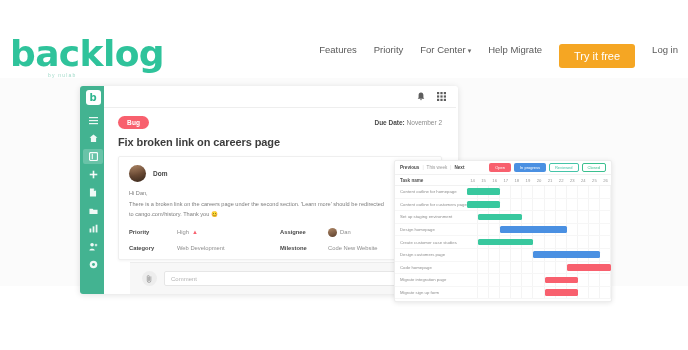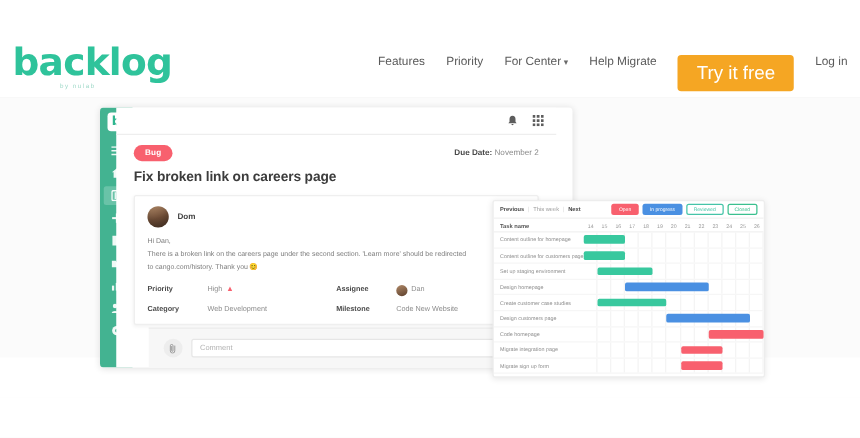--- a/index.html
+++ b/index.html
@@ -12,32 +12,32 @@
   .page{position:relative;width:688px;height:350px;background:#fff;}
 
   
   .topbar{
     position:absolute;left:0;top:0;width:688px;height:78px;
     background:#fff;border-bottom:1px solid #e9e9e9;
     display:flex;align-items:center;
   }
   .logo{position:absolute;left:10px;top:36px;line-height:1;}
   .logo-word{
-    font-size:30px;font-weight:700;color:#2fc39b;letter-spacing:-0.6px;
+    font-size:36px;font-weight:700;color:#2fc39b;letter-spacing:-0.6px;
     font-family:"DejaVu Sans", sans-serif;
   }
   .logo-sub{
     font-size:5px;color:#9fd9c8;letter-spacing:1.2px;
     margin-top:1px;margin-left:38px;
   }
   .nav{position:absolute;right:10px;top:44px;display:flex;gap:17px;}
   .nav-link{font-size:9.5px;color:#5a5a5a;white-space:nowrap;cursor:pointer;}
   .nav-link .chev{font-size:7px;margin-left:2px;color:#6a6a6a;}
   .cta{
-    background:#f5a623;color:#fff;font-size:15px;
+    background:#f5a623;color:#fff;font-size:11px;
     padding:6px 15px;border-radius:3px;white-space:nowrap;cursor:pointer;
   }
 
   
   .hero{
     position:absolute;left:0;top:78px;width:688px;height:240px;
     background:#fbfbfb;
   }
   .hero-white{
     position:absolute;left:0;bottom:0;width:688px;height:32px;background:#fff;
@@ -63,21 +63,21 @@
     margin-bottom:8px;font-family:"DejaVu Sans",sans-serif;
   }
   .side-ico{
     width:20px;height:15px;display:flex;align-items:center;justify-content:center;
     margin-bottom:3px;border-radius:2px;cursor:pointer;
   }
   .side-ico.active{background:#69c3a8;}
   .side-ico svg{display:block;}
 
   .app-main{
-    position:absolute;left:13px;top:0;width:352px;height:208px;background:#fff;
+    position:absolute;left:24px;top:0;width:352px;height:208px;background:#fff;
   }
   .app-head{
     height:22px;border-bottom:1px solid #eee;
     display:flex;align-items:center;justify-content:flex-end;
     padding-right:10px;gap:12px;box-sizing:border-box;
   }
   .head-ico{cursor:pointer;display:flex;align-items:center;}
 
   .issue{padding:8px 14px 0 14px;}
   .issue-top{display:flex;align-items:center;justify-content:space-between;}

